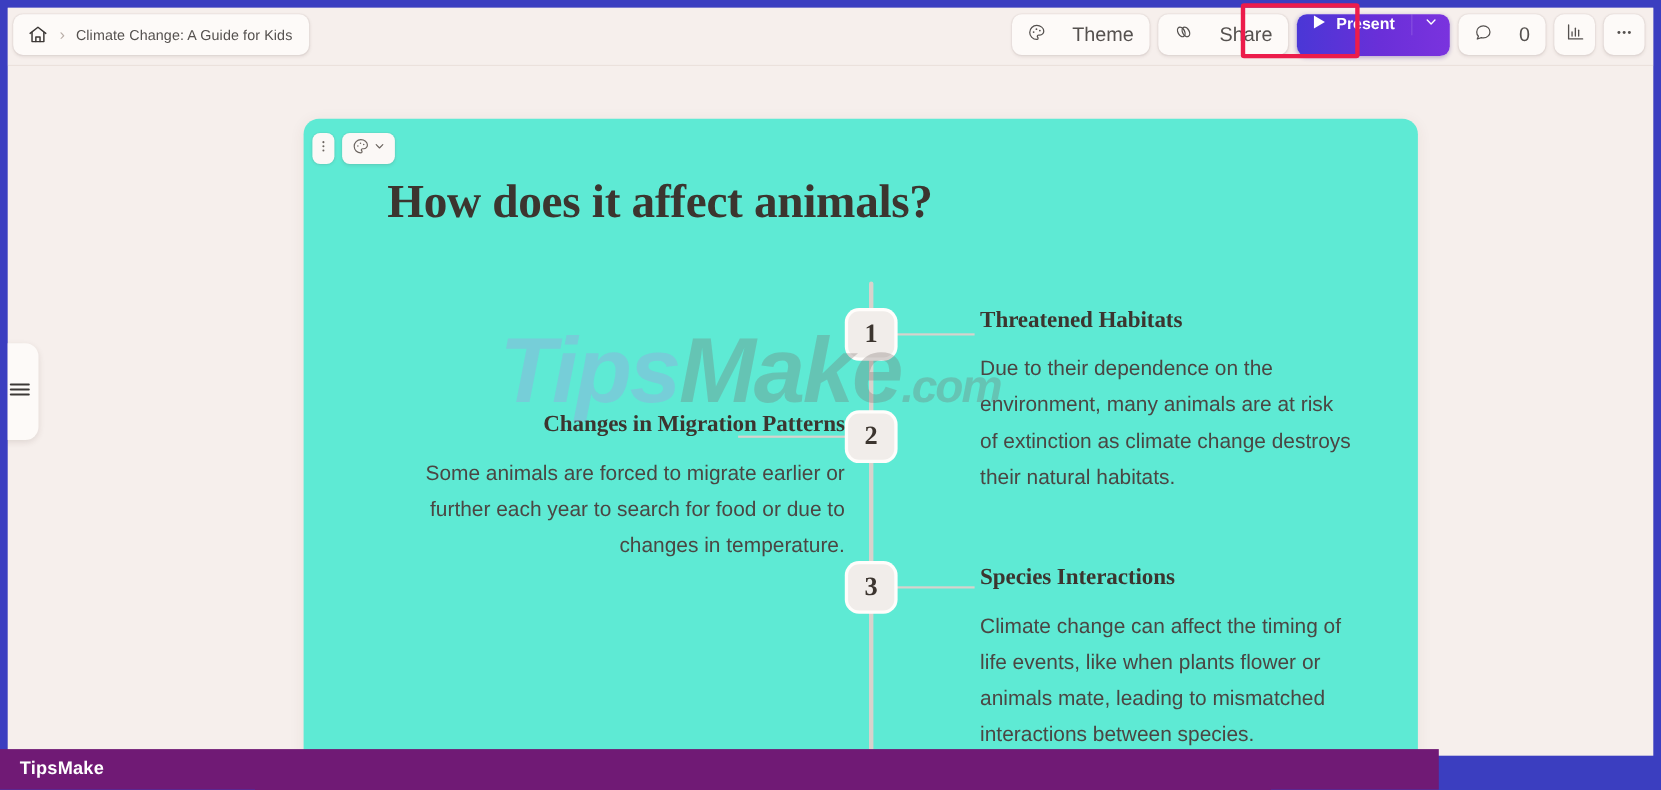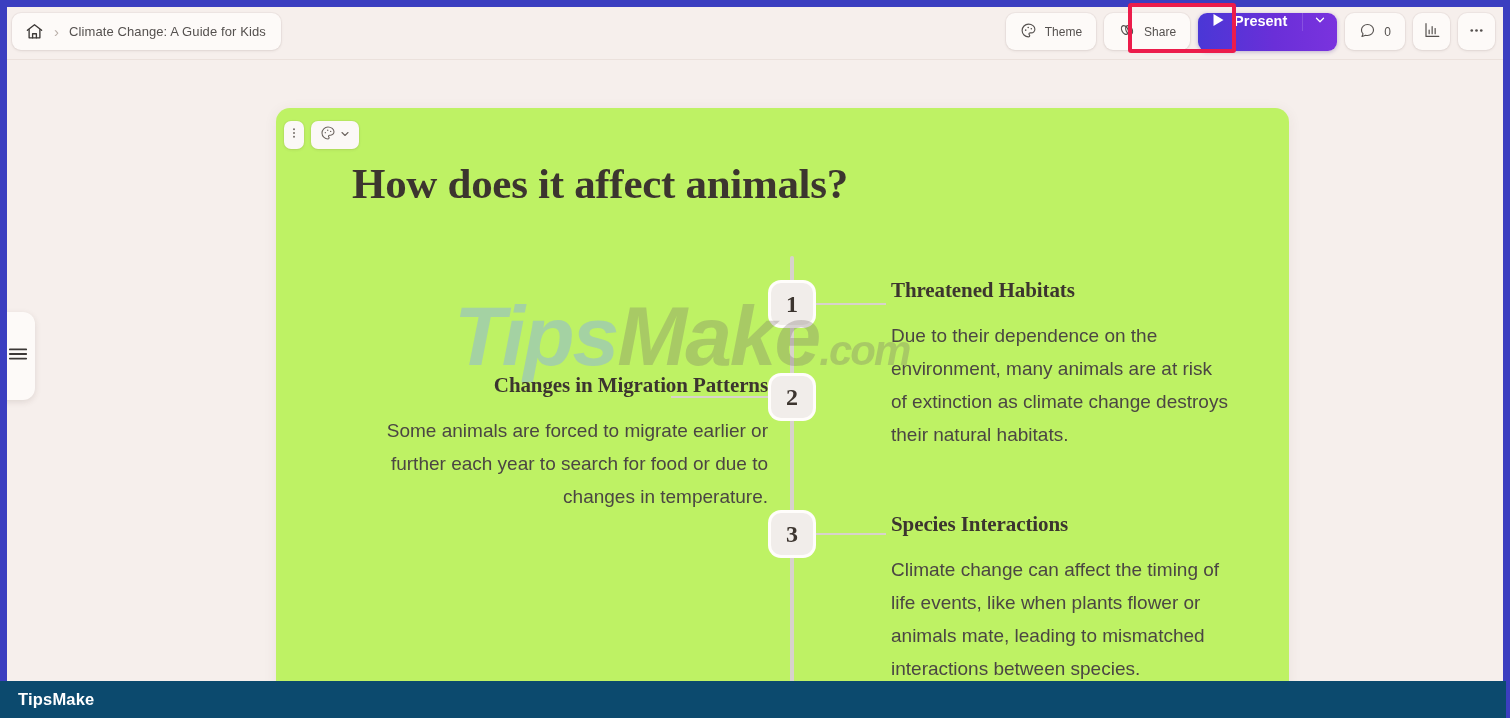--- a/index.html
+++ b/index.html
@@ -85,26 +85,26 @@
     top: 6px;
     height: 37px;
     display: flex;
     align-items: center;
     gap: 8px;
   }
   .tb-btn {
     height: 37px;
     display: flex;
     align-items: center;
-    gap: 8px;
+    gap: 24px;
     padding: 0 14px;
     background: #fdfaf8;
     border-radius: 9px;
     box-shadow: 0 1px 3px rgba(70,50,40,.10), 0 0 0 1px rgba(120,100,90,.05);
-    font-size: 12px;
+    font-size: 18px;
     color: #55514f;
     cursor: pointer;
     white-space: nowrap;
   }
   .tb-btn.square { padding: 0; width: 37px; justify-content: center; }
 
   
   #present-group {
     height: 38px;
     display: flex;
@@ -163,21 +163,21 @@
     cursor: pointer;
   }
 
   
   #slide {
     position: absolute;
     left: 269px;
     top: 101px;
     width: 1013px;
     height: 590px;
-    background: #bef264;
+    background: #5eead4;
     border-radius: 14px;
     box-shadow: 0 2px 14px rgba(80,55,45,.07);
     overflow: hidden;
   }
 
   
   #slide-controls {
     position: absolute;
     left: 8px;
     top: 13px;
@@ -289,23 +289,23 @@
   }
   #wm-tips { color: rgba(140,180,220,.52); }
   #wm-make { color: rgba(120,110,105,.30); }
   #wm-com  { color: rgba(120,110,105,.30); font-size: 42px; }
 
   
   #bottom-bar {
     position: absolute;
     left: 0;
     bottom: 0;
-    width: 1506px;
+    width: 1308px;
     height: 37px;
-    background: #0c4a6e;
+    background: #701a75;
     display: flex;
     align-items: center;
   }
   #bottom-logo {
     color: #ffffff;
     font-weight: bold;
     font-size: 16.5px;
     margin-left: 18px;
     letter-spacing: .2px;
   }

